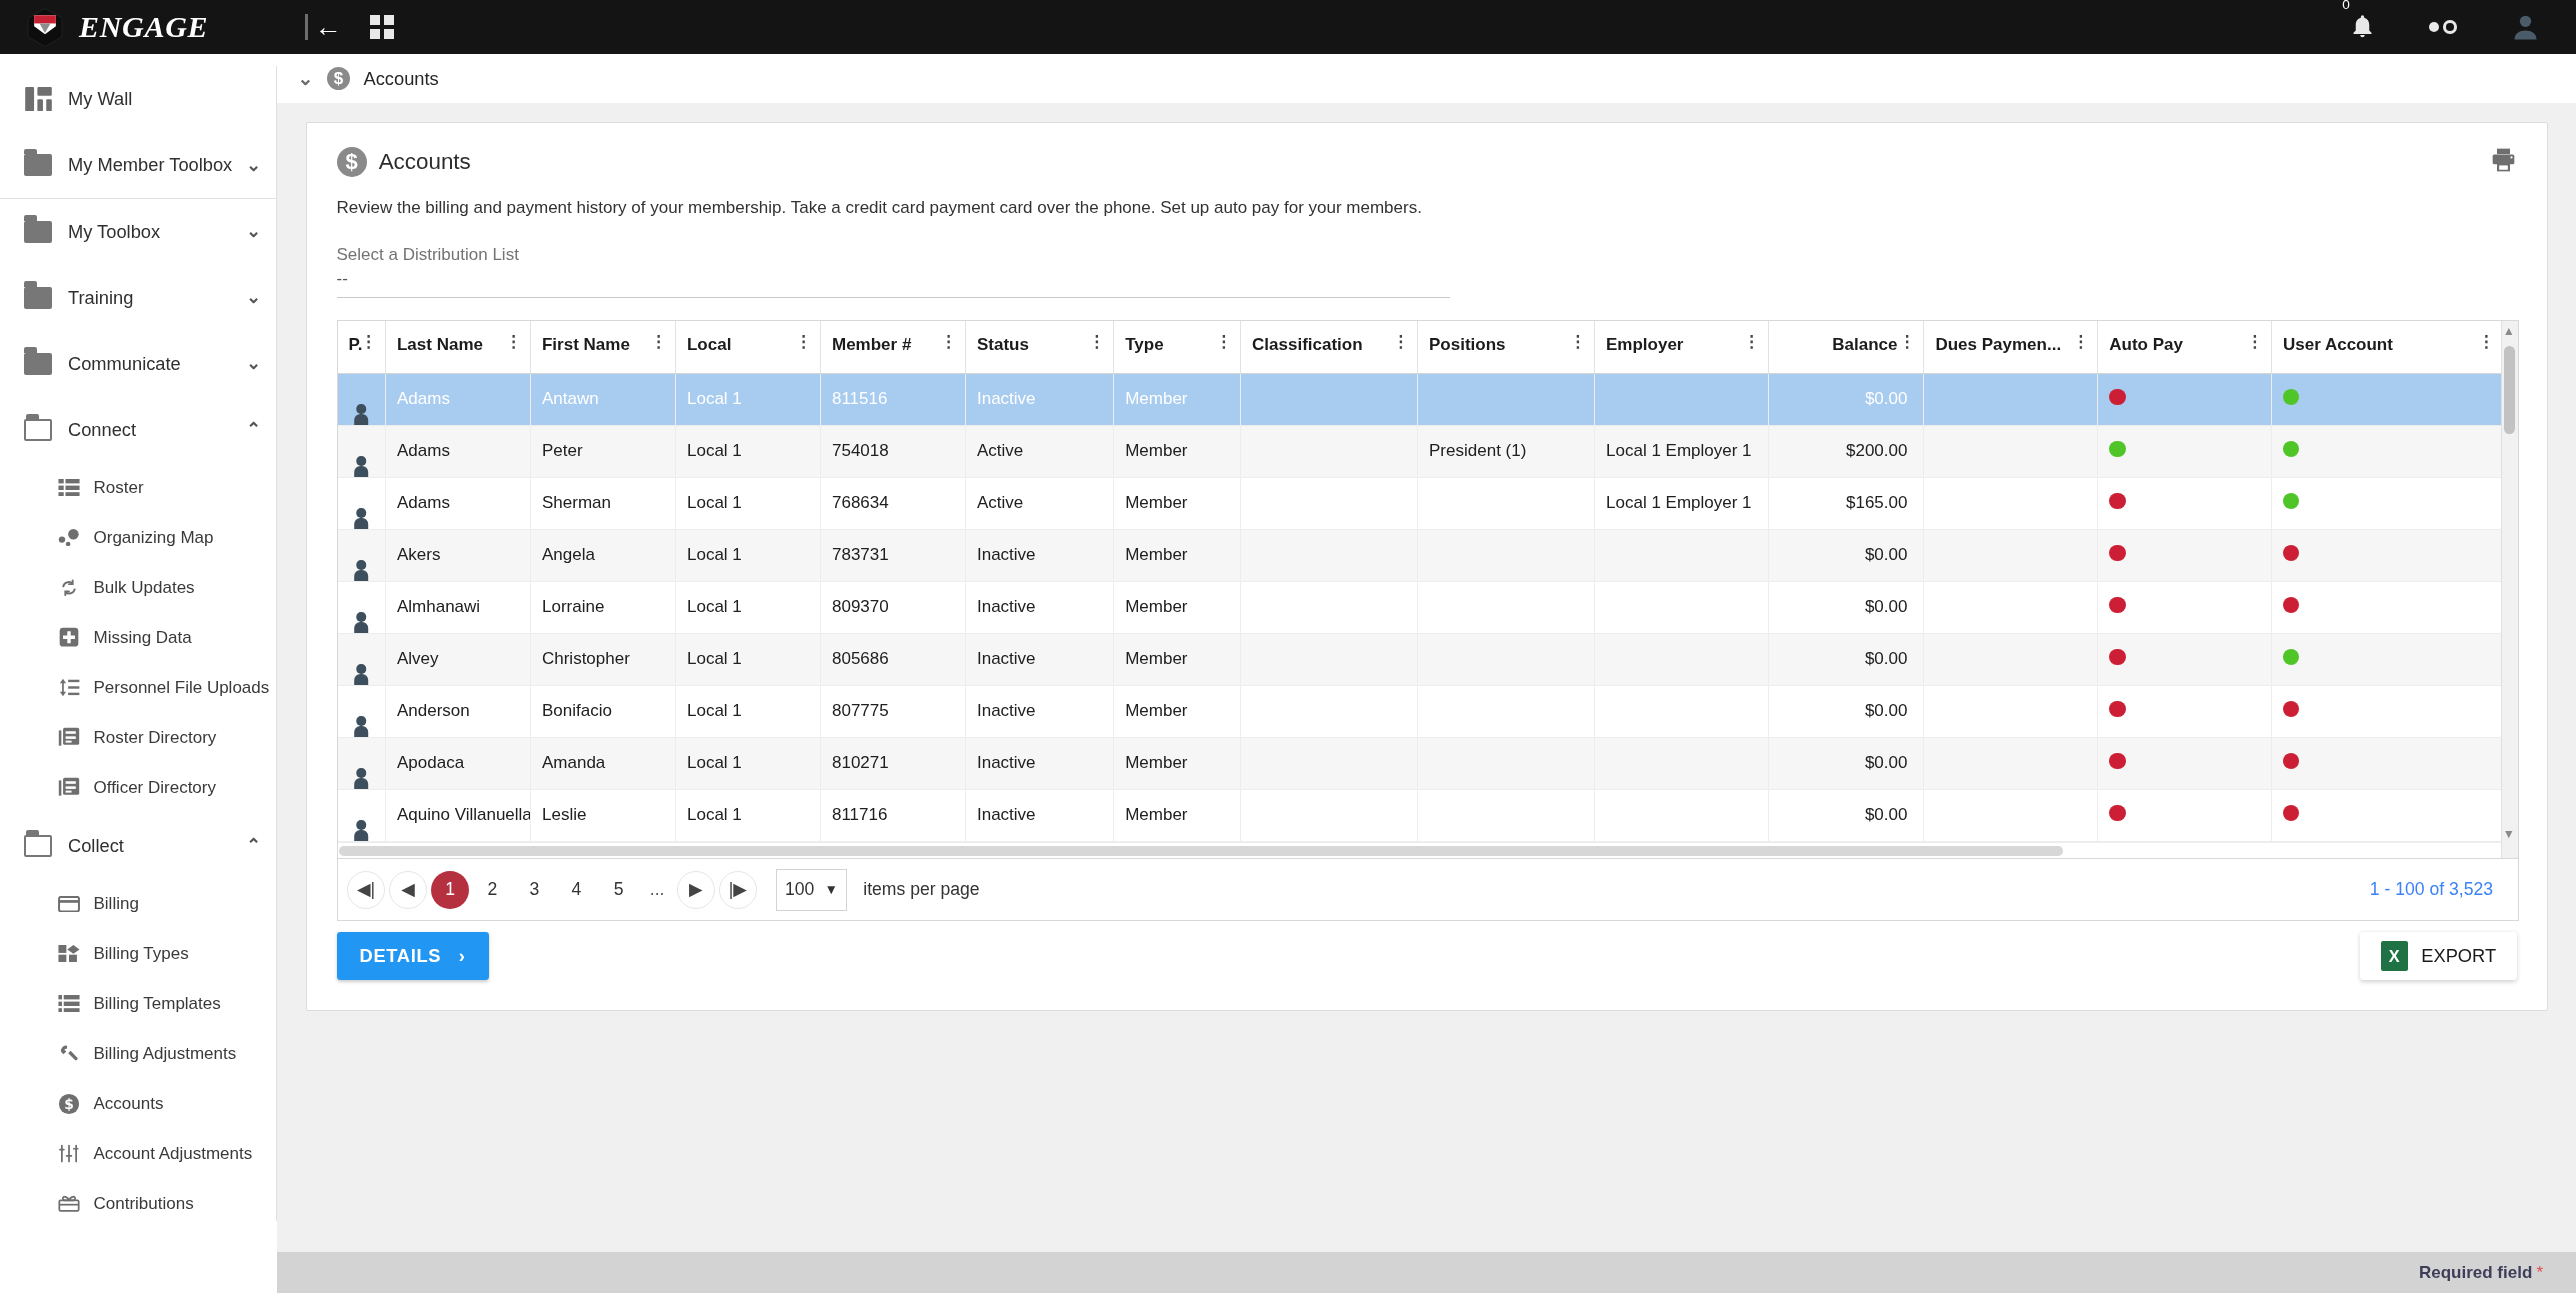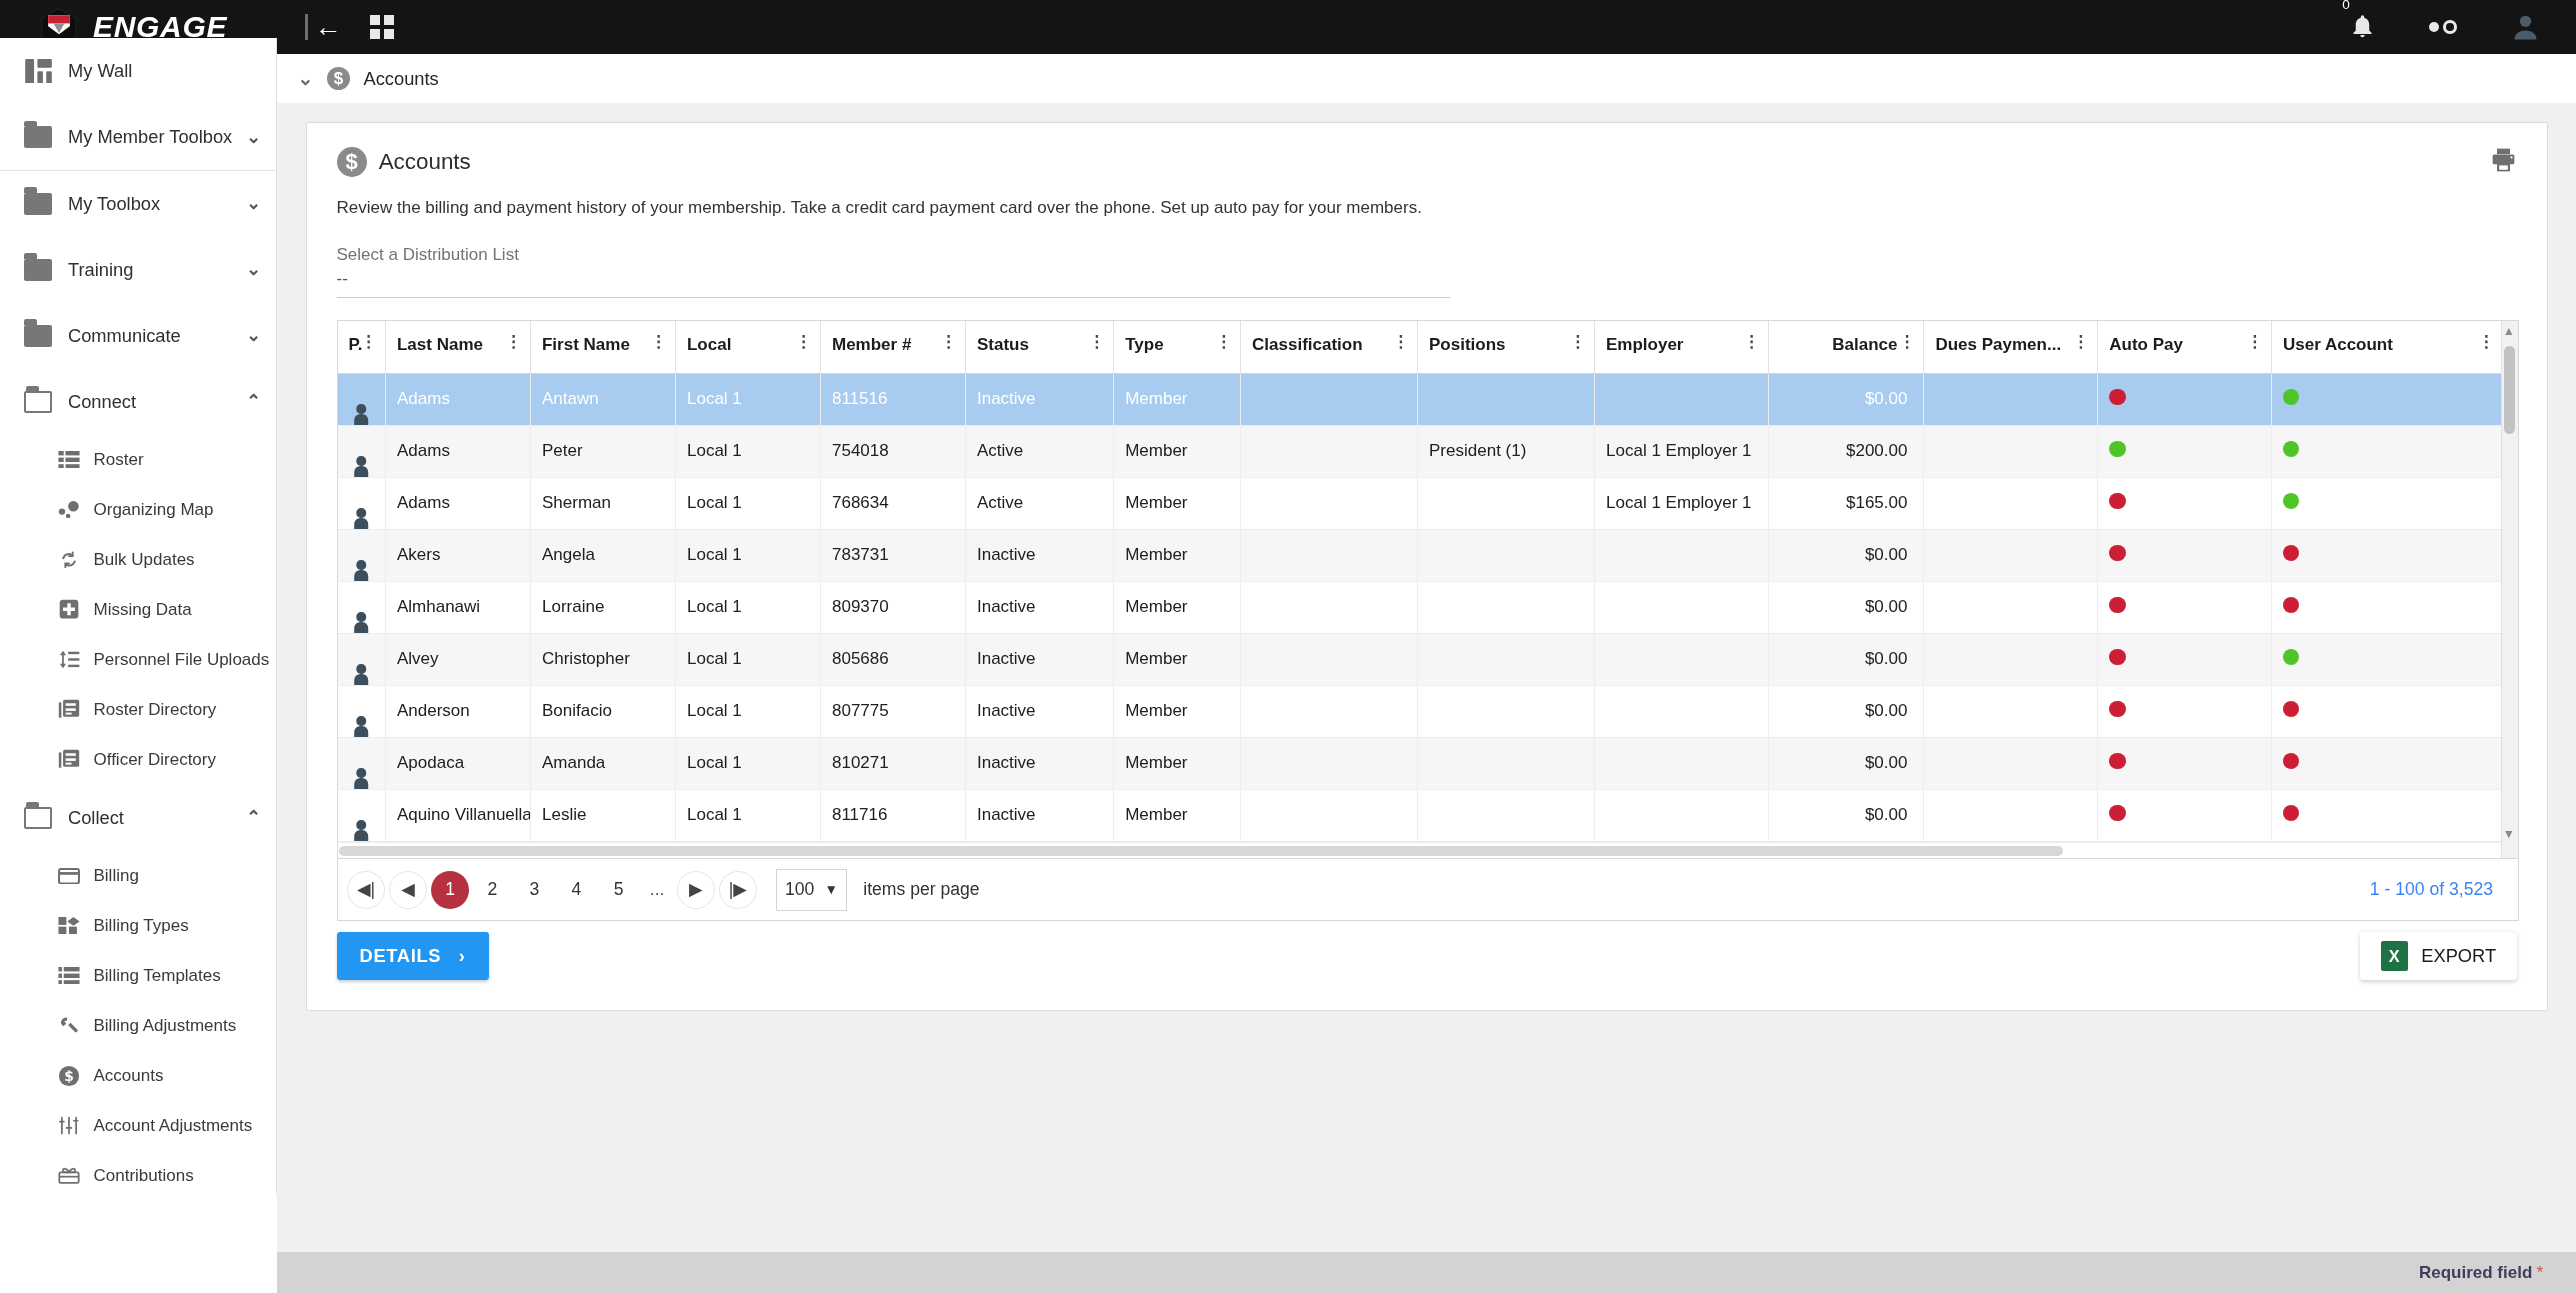--- a/index.html
+++ b/index.html
@@ -10,37 +10,37 @@
     background:#ffffff; overflow:hidden;
     -webkit-font-smoothing:antialiased;
   }
   .app { position:relative; width:2576px; height:1293px; }
 
   
   .topbar {
     position:absolute; top:0; left:0; width:2576px; height:54px;
     background:#141414; display:flex; align-items:center;
   }
-  .logo-wrap { display:flex; align-items:center; padding-left:40px; width:278px; }
+  .logo-wrap { display:flex; align-items:center; padding-left:26px; width:278px;font-family:Liberation Serif, serif; }
   .logo-hex { width:38px; height:41px; position:relative; flex:none; }
   .logo-text { color:#fff; font-size:30px; font-weight:bold; font-style:italic; letter-spacing:0.7px; margin-left:15px; }
   .topbar-divider { width:2.7px; height:26px; background:#6e6e6e; margin-left:27px; }
   .back-arrow { color:#fff; font-size:27px; margin-left:6.8px; line-height:1; }
   .grid-icon { margin-left:28.5px; display:grid; grid-template-columns:repeat(2,10.2px); grid-template-rows:repeat(2,10.2px); gap:3.4px; }
   .grid-icon i { display:block; width:10.2px; height:10.2px; background:#e8e8e8; }
   .topbar-right { position:absolute; right:35px; top:0; height:54px; display:flex; align-items:center; gap:53px; }
   .bell-wrap { position:relative; }
   .bell-count { position:absolute; top:-13.6px; left:-6.8px; color:#fff; font-size:13.6px; }
   .dotcircle { display:flex; align-items:center; gap:4.1px; }
   .dotcircle .d1 { width:10.2px; height:10.2px; border-radius:50%; background:#e8e8e8; }
   .dotcircle .d2 { width:13.6px; height:13.6px; border-radius:50%; border:3.4px solid #e8e8e8; }
 
   
   .sidebar {
-    position:absolute; top:38px; left:0; width:277px; height:1155px;
+    position:absolute; top:66px; left:0; width:277px; height:1155px;
     background:#fff; border-right:0.7px solid #e0e0e0; overflow:hidden;
   }
   .nav-item {
     display:flex; align-items:center; height:66px; padding-left:19px; padding-right:15px;
     font-size:18.3px; color:#303030; cursor:pointer;
   }
   .nav-item .ni-icon { width:38px; flex:none; display:flex; align-items:center; justify-content:center; }
   .nav-item .ni-label { flex:1; padding-left:11px; }
   .nav-item .ni-chev { color:#555; font-size:17.6px; font-weight:bold; }
   .nav-sep { height:0.7px; background:#e3e3e3; margin:0; }

